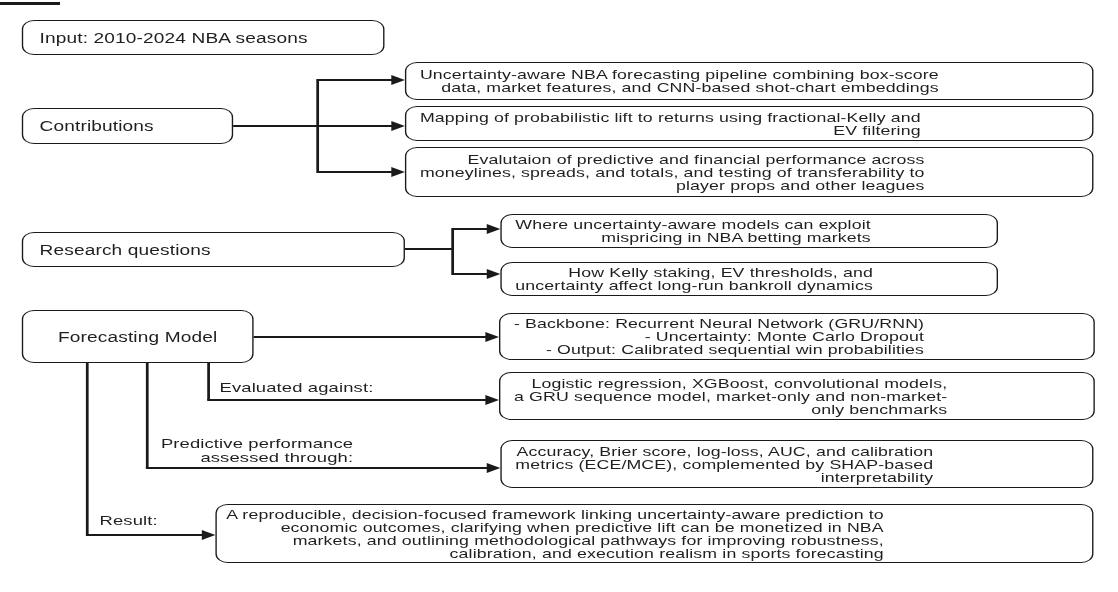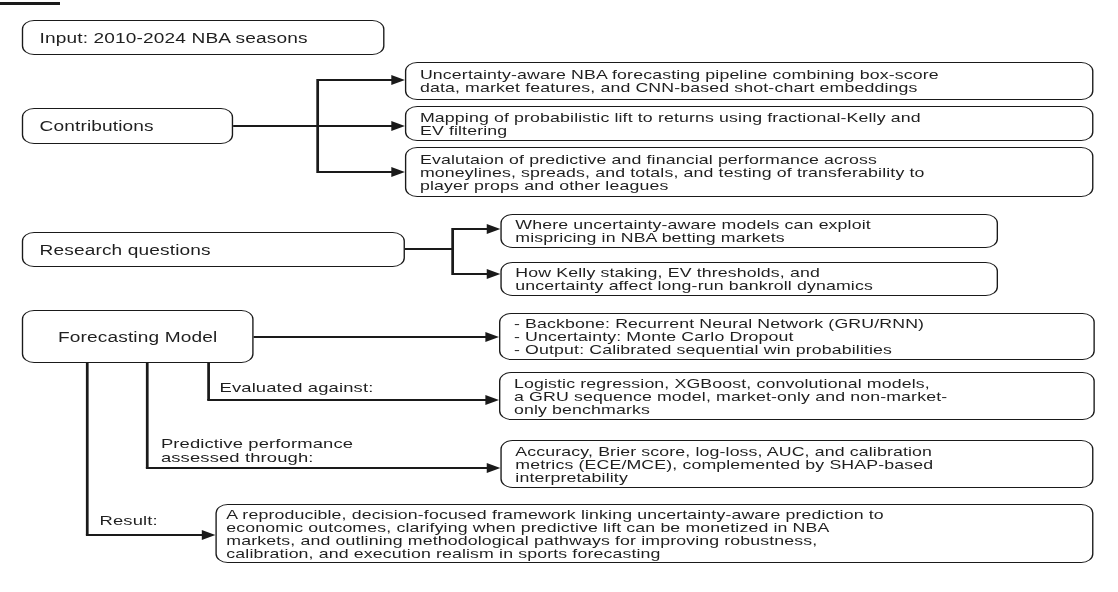--- a/index.html
+++ b/index.html
@@ -6,20 +6,21 @@
     margin: 0;
     padding: 0;
     background: #ffffff;
   }
   .viewport {
     position: relative;
     width: 1118px;
     height: 592px;
     overflow: hidden;
     background: #ffffff;
+    text-align: right;
   }
   .canvas {
     position: absolute;
     left: 0; top: 0;
     width: 820px;
     height: 592px;
     transform: scale(1.3634, 1);
     transform-origin: 0 0;
     font-family: "Liberation Sans", sans-serif;
     color: #1f1f1f;

